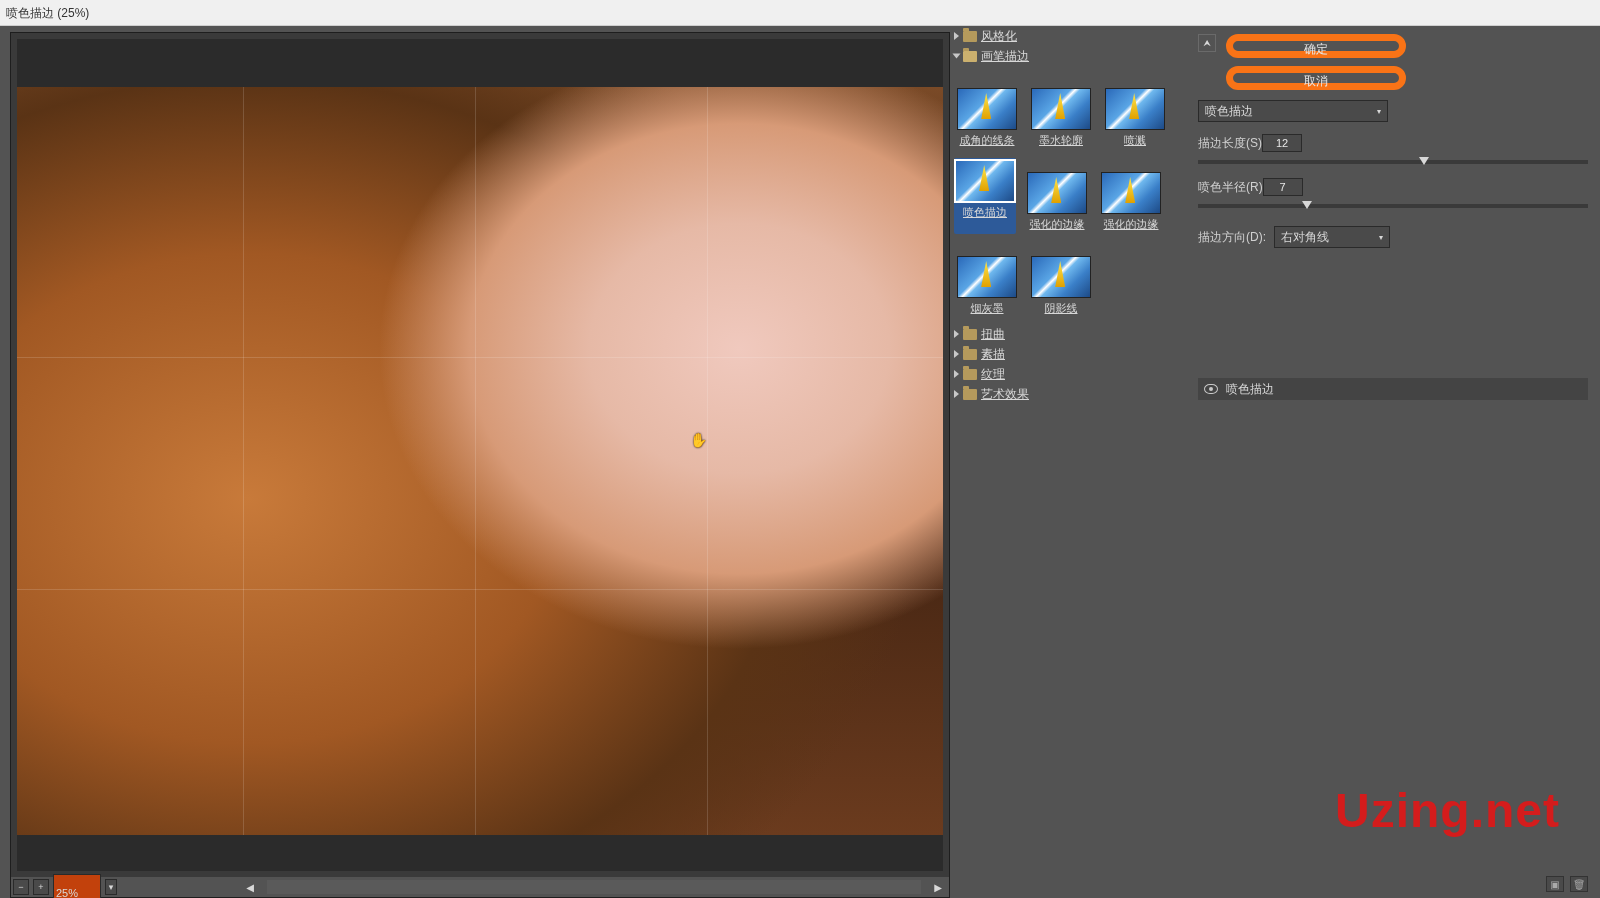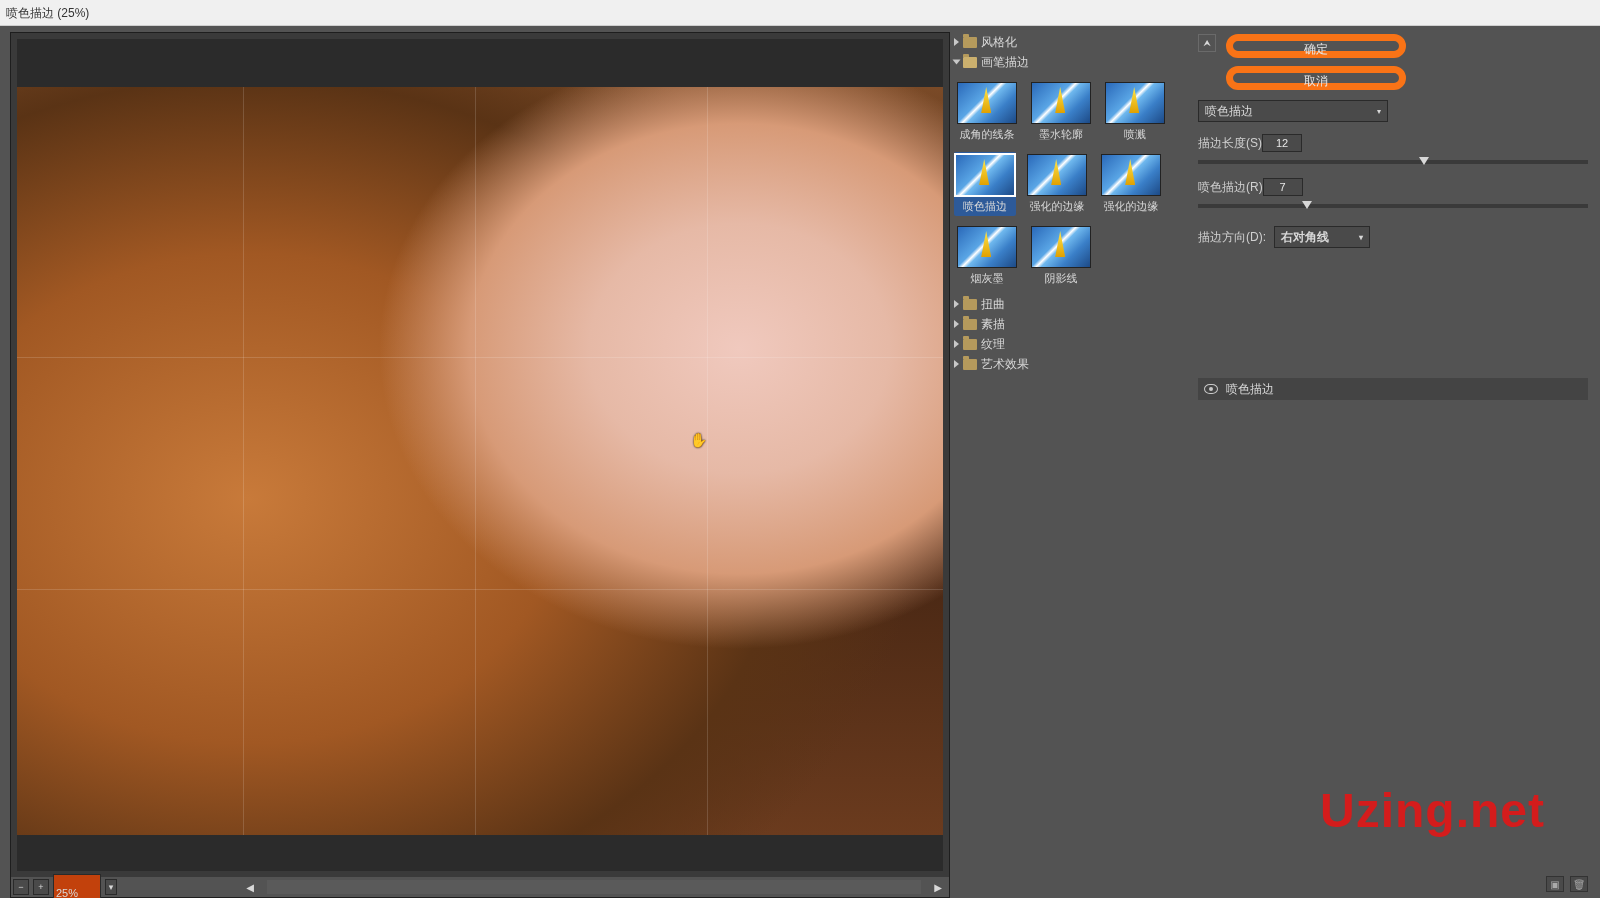--- a/index.html
+++ b/index.html
@@ -27,31 +27,31 @@
 
 
 .preview-footer { height:20px; background:#535353; display:flex; align-items:center; padding:0 2px; gap:4px; position:relative; }
 .icon-btn { width:16px; height:16px; border:1px solid #2a2a2a; background:#4a4a4a; display:flex; align-items:center; justify-content:center; cursor:pointer; font-size:9px; }
 .zoom-select { background:#c2410c; border:1px solid #2a2a2a; color:#d8d8d8; font-size:11px; height:16px; width:48px; padding:12px 2px; }
 .zoom-caret { width:12px; height:16px; border:1px solid #2a2a2a; background:#4a4a4a; font-size:9px; display:flex; align-items:center; justify-content:center; }
 .scroll-track { flex:1; height:14px; margin:0 4px; background:#5a5a5a; }
 .arrow-btn { width:18px; height:16px; display:flex; align-items:center; justify-content:center; font-size:10px; }
 
 
-.filters { width:240px; padding:6px 0 0 0; }
+.filters { width:240px; padding:0 0 0 0;text-decoration:underline; }
 .cat-row { display:flex; align-items:center; height:20px; padding-left:4px; gap:4px; cursor:pointer; }
 .cat-row.expanded .tri { transform:rotate(90deg); }
 .tri { display:inline-block; width:0; height:0; border-left:5px solid #c8c8c8; border-top:4px solid transparent; border-bottom:4px solid transparent; }
 .folder-icon { width:14px; height:11px; background:#b59a5c; border-radius:1px; position:relative; }
 .folder-icon:before { content:""; position:absolute; top:-3px; left:0; width:6px; height:3px; background:#b59a5c; border-radius:1px 1px 0 0; }
 .folder-icon.open { background:#cbb06e; }
 .cat-label { font-size:12px; }
 
 .thumb-grid { display:flex; flex-wrap:wrap; gap:12px 12px; padding:10px 4px 8px 6px; }
-.thumb { width:62px; display:flex; flex-direction:column; align-items:center; cursor:pointer; }
+.thumb { width:62px; display:flex; flex-direction:column; align-items:center; cursor:pointer;margin-top:12px; }
 .thumb-img { width:60px; height:42px; border:1px solid #222; position:relative; overflow:hidden;
   background: linear-gradient(135deg, #2a69b9 0%, #5aa6e6 40%, #fff 45%, #6fb8ee 50%, #3a7fc8 70%, #1d4a86 100%);
 }
 .thumb-img:after { content:""; position:absolute; left:40%; top:10%; width:10px; height:26px; background:linear-gradient(#ffe64a,#e0a000); clip-path:polygon(50% 0, 100% 100%, 0 100%); }
 .thumb.selected .thumb-img { outline:2px solid #fff; outline-offset:-1px; }
 .thumb.selected { background:#2d5a99; border-radius:2px; padding:2px; margin:-2px; }
 .thumb-label { font-size:11px; color:#d8d8d8; margin-top:3px; white-space:nowrap; }
 
 
 .controls { flex:1; padding:8px 12px 0 8px; display:flex; flex-direction:column; gap:10px; }
@@ -64,31 +64,31 @@
 .dropdown .dd-caret { font-size:8px; }
 
 .slider-row { margin-top:2px; }
 .slider-top { display:flex; justify-content:flex-start; align-items:center; }
 .slider-label { font-size:12px; color:#d0d0d0; }
 .num-box { width:40px; height:18px; background:#4a4a4a; border:1px solid #2a2a2a; color:#e8e8e8; font-size:11px; text-align:center; }
 .slider-track { height:4px; background:#3a3a3a; position:relative; margin:8px 0 2px; }
 .slider-thumb { position:absolute; top:-3px; width:0; height:0; border-left:5px solid transparent; border-right:5px solid transparent; border-top:8px solid #d8d8d8; transform:translateX(-5px); }
 
 .select-row { display:flex; align-items:center; gap:8px; margin-top:6px; }
-.select-row .dropdown { width:96px;font-weight:bold; }
+.select-row .dropdown { width:116px; }
 
 .layers-panel { margin-top:120px; }
 .layer-row { background:#444; height:22px; display:flex; align-items:center; gap:8px; padding:0 6px; }
 .eye-icon { width:14px; height:10px; border:1px solid #c8c8c8; border-radius:50%/60%; position:relative; }
 .eye-icon:after { content:""; position:absolute; left:4px; top:2px; width:4px; height:4px; border-radius:50%; background:#c8c8c8; }
 
 .layer-footer { position:absolute; bottom:6px; right:12px; display:flex; gap:6px; }
 .mini-icon { width:18px; height:16px; border:1px solid #333; background:#4a4a4a; display:flex; align-items:center; justify-content:center; font-size:10px; color:#aaa; }
 
-.watermark { position:absolute; right:55px; bottom:60px; font-family:Arial,sans-serif; font-size:48px; font-weight:600; color:#d41c1c; letter-spacing:1px; pointer-events:none; }
+.watermark { position:absolute; right:40px; bottom:60px; font-family:Arial,sans-serif; font-size:48px; font-weight:600; color:#d41c1c; letter-spacing:1px; pointer-events:none; }
 </style>
 </head>
 <body>
 
 <div class="titlebar">
   <span>喷色描边 (25%)</span>
 </div>
 
 <div class="app">
 
@@ -201,21 +201,21 @@
         <span class="slider-label">描边长度(S)</span>
         <input class="num-box" value="12" style="">
       </div>
       <div class="slider-track">
         <div class="slider-thumb" id="thumb1" style="left: 58%;"></div>
       </div>
     </div>
 
     <div class="slider-row">
       <div class="slider-top">
-        <span class="slider-label">喷色描边(R)</span>
+        <span class="slider-label">喷色半径(R)</span>
         <input class="num-box" value="7" style="">
       </div>
       <div class="slider-track">
         <div class="slider-thumb" id="thumb2" style="left: 28%;"></div>
       </div>
     </div>
 
     <div class="select-row">
       <span class="slider-label">描边方向(D):</span>
       <div class="dropdown">

